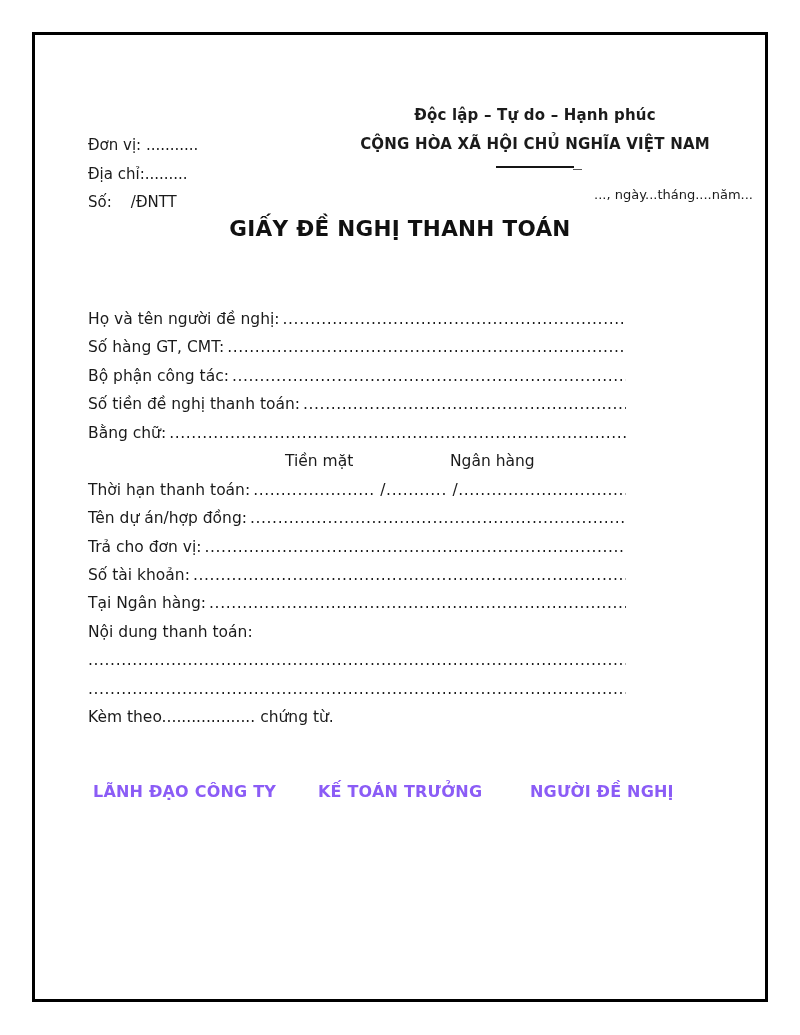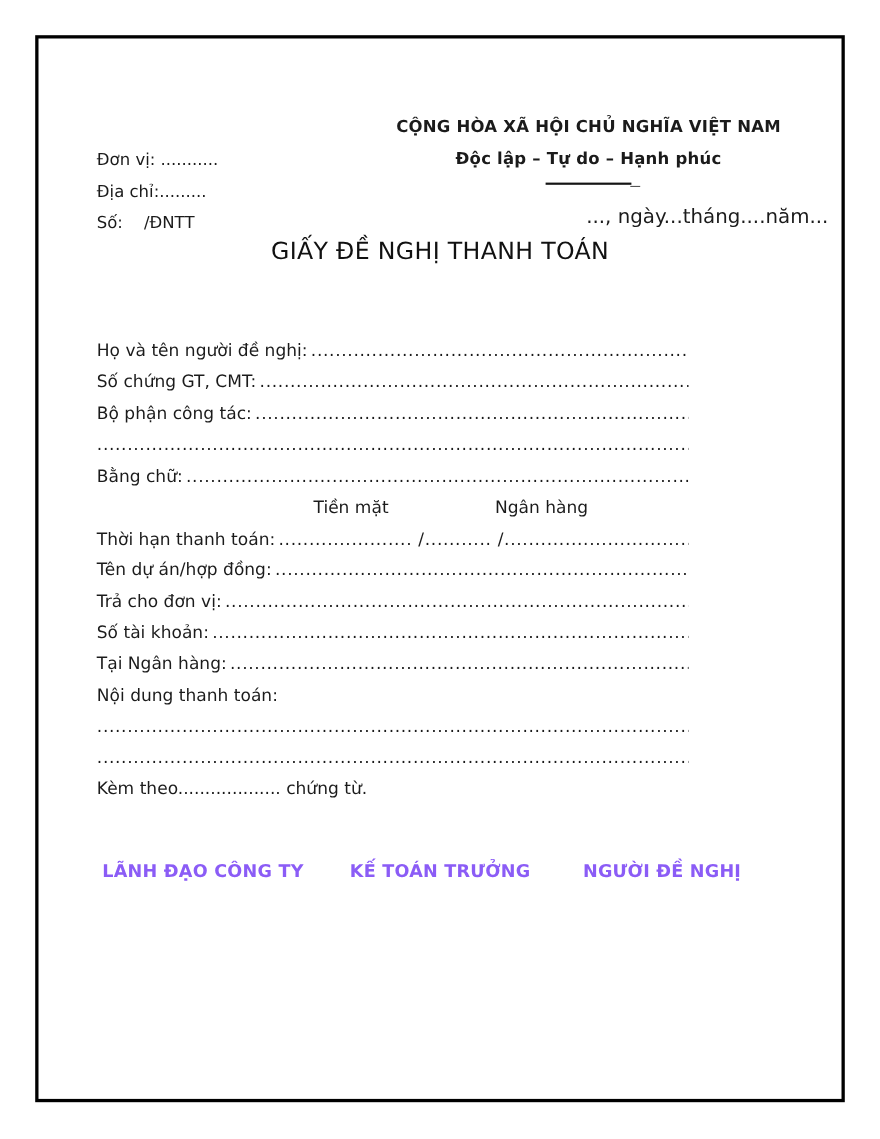--- a/index.html
+++ b/index.html
@@ -28,25 +28,25 @@
   .motto-divider {
     width:78px; height:0; border-top:2px solid #151515;
     margin:7px auto 0; position:relative;
   }
   .motto-divider::after {
     content:""; position:absolute; left:99%; top:1px;
     width:9px; border-top:1px solid #555;
   }
   .date-line {
     position:absolute; top:152px; right:12px;
-    font-size:18px; 
+    font-size:13px; 
   }
   .doc-title {
     position:absolute; left:0; top:181px; width:730px;
-    text-align:center; font-weight:normal; font-size:21.5px;
+    text-align:center; font-weight:bold; font-size:21.5px;
     letter-spacing:0.3px; color:#111;
   }
   
   .form {
     position:absolute; left:53px; top:270px; width:538px;
     font-size:15.5px; line-height:28.45px;
   }
   .row { display:flex; height:28.45px; white-space:pre; }
   .lbl { flex:0 0 auto; margin-right:3px; }
   .dots { flex:1 1 auto; min-width:0; overflow:hidden; letter-spacing:0.6px; }
@@ -70,41 +70,41 @@
 <div class="canvas">
   <div class="frame">
 
     <div class="hdr-left">
       <div>Đơn vị: ...........</div>
       <div>Địa chỉ:.........</div>
       <div>Số:    /ĐNTT</div>
     </div>
 
     <div class="hdr-right">
+      <div>Độc lập – Tự do – Hạnh phúc</div>
       <div>CỘNG HÒA XÃ HỘI CHỦ NGHĨA VIỆT NAM</div>
-      <div>Độc lập – Tự do – Hạnh phúc</div>
       <div class="motto-divider"></div>
     </div>
 
     <div class="date-line">..., ngày...tháng....năm...</div>
 
     <div class="doc-title">GIẤY ĐỀ NGHỊ THANH TOÁN</div>
 
     <div class="form">
       <div class="row">
         <span class="lbl">Họ và tên người đề nghị:</span><span class="dots">......................................................................................................................................................</span>
       </div>
       <div class="row">
-        <span class="lbl">Số chứng GT, CMT:</span><span class="dots">......................................................................................................................................................</span>
+        <span class="lbl">Số hàng GT, CMT:</span><span class="dots">......................................................................................................................................................</span>
       </div>
       <div class="row">
         <span class="lbl">Bộ phận công tác:</span><span class="dots">......................................................................................................................................................</span>
       </div>
       <div class="row">
-        <span class="dots">......................................................................................................................................................</span>
+        <span class="lbl">Số tiền đề nghị thanh toán:</span><span class="dots">......................................................................................................................................................</span>
       </div>
       <div class="row">
         <span class="lbl">Bằng chữ:</span><span class="dots">......................................................................................................................................................</span>
       </div>
       <div class="row method-row">
         <span class="opt opt-cash">Tiền mặt</span>
         <span class="opt opt-bank">Ngân hàng</span>
       </div>
       <div class="row">
         <span class="lbl">Thời hạn thanh toán:</span><span class="dots">...................... /........... /........................................................................</span>

